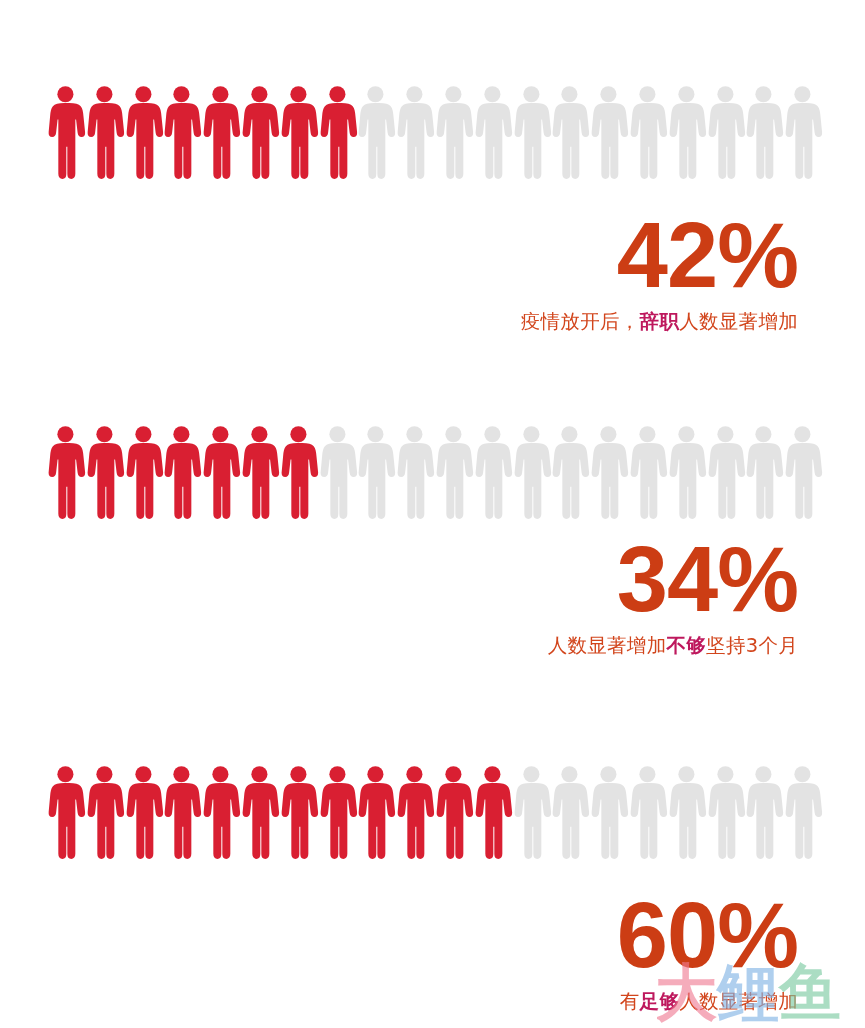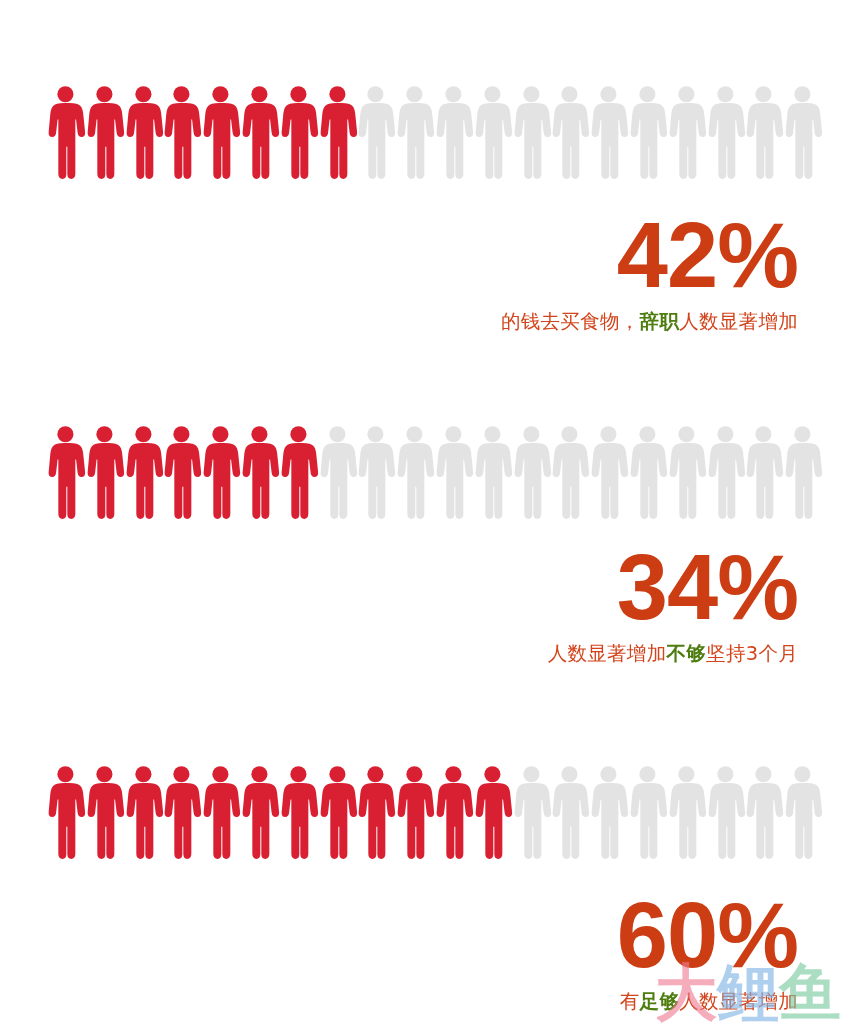--- a/index.html
+++ b/index.html
@@ -76,21 +76,21 @@
     display: block;
     margin-top: 12px;
     font-family: "DejaVu Sans", "Liberation Sans", sans-serif;
     font-size: 19.5px;
     line-height: 1.25;
     color: #d2451c;
     letter-spacing: 0.3px;
   }
   .caption .em {
     font-weight: bold;
-    color: #4d7c0f;
+    color: #be185d;
   }
 
   
   #watermark {
     position: absolute;
     left: 655px;
     top: 958px;
     width: 210px;
     height: 70px;
     pointer-events: none;
@@ -272,21 +272,21 @@
             <g fill="#e3e3e3">
               <circle cx="50" cy="24" r="21"></circle>
               <path d="M50 47 c-14 0 -23.5 3.2 -28 8.4 c-4.4 5.2 -5.9 13.6 -6.9 26.6 L11.6 123 c-0.8 8.4 2.4 13 8.7 13 c5.8 0 9 -4 9.7 -11.7 L33.6 90 L35.4 90 L35.4 232 c0 8.4 3.8 13.1 10.1 13.1 c6.1 0 9.6 -4.5 9.6 -12.9 L55.1 161 L57.6 161 L57.6 232.2 c0 8.4 3.5 12.9 9.6 12.9 c6.3 0 10.1 -4.7 10.1 -13.1 L77.3 90 L79.1 90 L82.9 124.3 c0.7 7.7 3.9 11.7 9.7 11.7 c6.3 0 9.5 -4.6 8.7 -13 L97.4 82 c-1 -13 -2.5 -21.4 -6.9 -26.6 C86 50.2 76.5 47 62.5 47 Z" transform="translate(-6 0) scale(1.06 1)"></path>
             </g>
           </svg>
         </span>
       </div>
     <div class="stat-text" style="top:128px;text-align:right;">
       <span class="percent-value">42%</span>
       <span class="caption">
-        <span>的钱去买食物，</span><span class="em">辞职</span><span>人数显著增加</span>
+        <span>疫情放开后，</span><span class="em">辞职</span><span>人数显著增加</span>
       </span>
     </div>
   </div>
 
   <div class="stat-block" style="top:425px;">
     <div class="pictogram-row" style="top:0px;">
         <span class="person-figure">
           <svg viewBox="0 0 100 248" xmlns="http://www.w3.org/2000/svg" aria-hidden="true">
             <g fill="#d91f32">
               <circle cx="50" cy="24" r="21"></circle>
@@ -440,21 +440,21 @@
         </span>
         <span class="person-figure">
           <svg viewBox="0 0 100 248" xmlns="http://www.w3.org/2000/svg" aria-hidden="true">
             <g fill="#e3e3e3">
               <circle cx="50" cy="24" r="21"></circle>
               <path d="M50 47 c-14 0 -23.5 3.2 -28 8.4 c-4.4 5.2 -5.9 13.6 -6.9 26.6 L11.6 123 c-0.8 8.4 2.4 13 8.7 13 c5.8 0 9 -4 9.7 -11.7 L33.6 90 L35.4 90 L35.4 232 c0 8.4 3.8 13.1 10.1 13.1 c6.1 0 9.6 -4.5 9.6 -12.9 L55.1 161 L57.6 161 L57.6 232.2 c0 8.4 3.5 12.9 9.6 12.9 c6.3 0 10.1 -4.7 10.1 -13.1 L77.3 90 L79.1 90 L82.9 124.3 c0.7 7.7 3.9 11.7 9.7 11.7 c6.3 0 9.5 -4.6 8.7 -13 L97.4 82 c-1 -13 -2.5 -21.4 -6.9 -26.6 C86 50.2 76.5 47 62.5 47 Z" transform="translate(-6 0) scale(1.06 1)"></path>
             </g>
           </svg>
         </span>
       </div>
-    <div class="stat-text" style="top:120px;">
+    <div class="stat-text" style="top:112px;">
       <span class="percent-value">34%</span>
       <span class="caption">
         <span>人数显著增加</span><span class="em">不够</span><span>坚持3个月</span>
       </span>
     </div>
   </div>
 
   <div class="stat-block" style="top:765px;">
     <div class="pictogram-row" style="top:0px;">
         <span class="person-figure">

